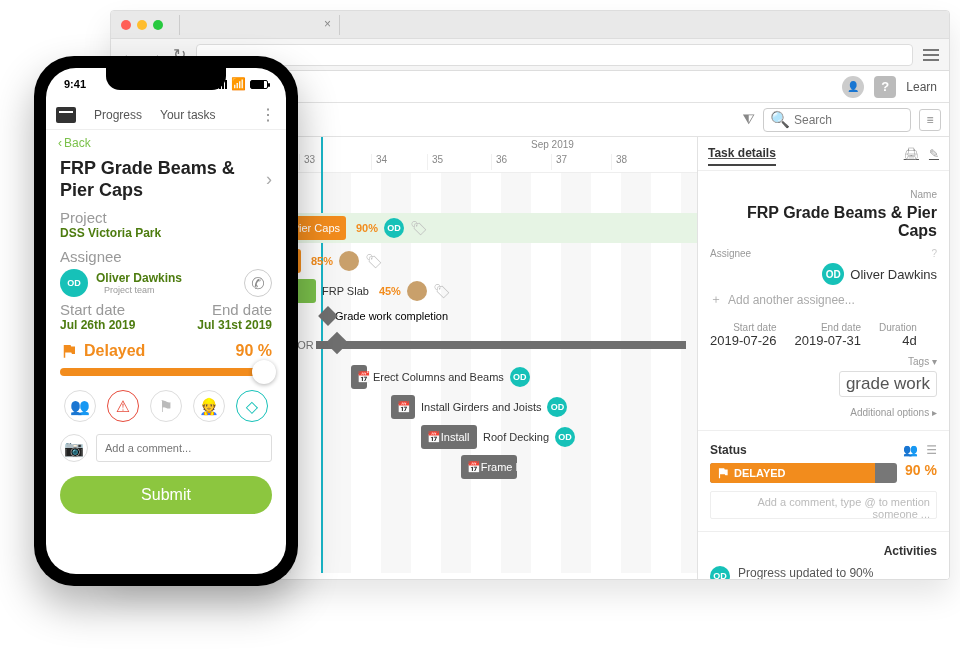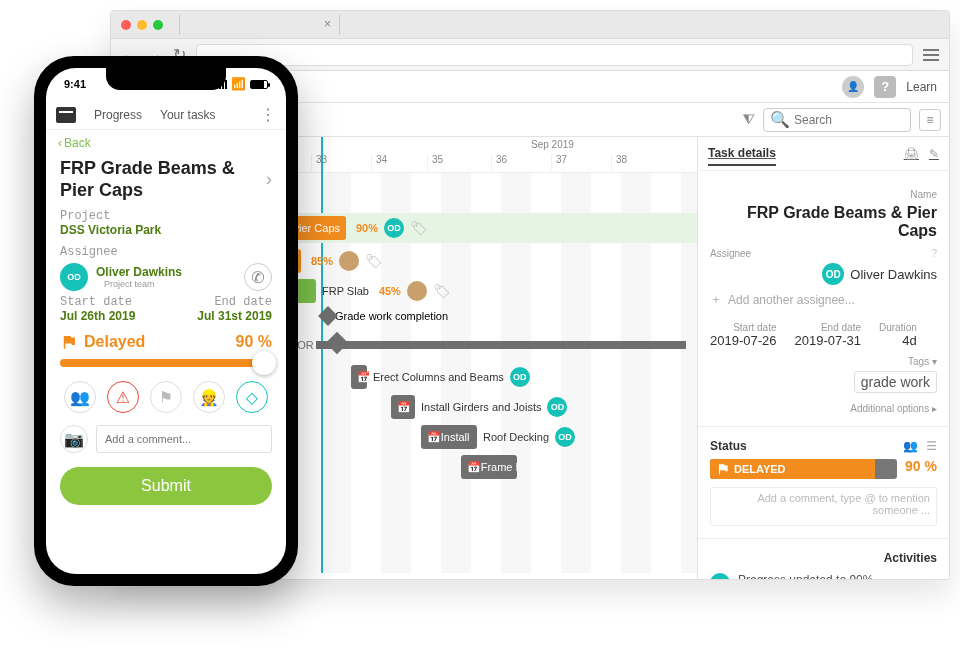--- a/index.html
+++ b/index.html
@@ -75,28 +75,28 @@
   .panel-head .r{margin-left:auto;display:flex;gap:10px;color:#999;}
   .panel-body{padding:10px 12px;text-align:right;}
   .lbl{font-size:10px;color:#999;margin-top:8px;}
   .val{font-size:13px;color:#333;}
   .task-title{font-size:16px;font-weight:600;color:#222;margin-top:4px;}
   .chip{display:inline-flex;align-items:center;gap:6px;margin-top:4px;}
   .chip .asgn{width:22px;height:22px;font-size:10px;}
   .addrow{color:#aaa;font-size:12px;margin-top:6px;display:flex;align-items:center;gap:6px;}
   .datesrow{display:flex;gap:18px;margin-top:6px;}
   .datesrow > div{flex:0 0 auto;}
-  .tagpill{display:inline-block;border:1px solid #ddd;border-radius:3px;padding:2px 6px;font-size:14px;margin-top:4px;}
+  .tagpill{display:inline-block;border:1px solid #ddd;border-radius:3px;padding:2px 6px;font-size:17px;margin-top:4px;}
   .divider{border-top:1px solid #eee;margin:12px -12px;}
   .statusrow{display:flex;align-items:center;justify-content:space-between;}
   .pbar{height:20px;background:#777;border-radius:3px;overflow:hidden;margin-top:6px;display:flex;align-items:center;position:relative;}
   .pfill{height:100%;background:#f28c1d;display:flex;align-items:center;color:#fff;font-size:11px;font-weight:bold;padding-left:6px;gap:4px;}
   .ppct{color:#f28c1d;font-weight:bold;font-size:14px;margin-left:8px;}
   .prow{display:flex;align-items:center;}
-  .commentbox{border:1px solid #eee;height:39px;margin-top:8px;border-radius:2px;padding:4px 6px;color:#bbb;font-size:11px;}
+  .commentbox{border:1px solid #eee;height:28px;margin-top:8px;border-radius:2px;padding:4px 6px;color:#bbb;font-size:11px;}
   .activity{display:flex;gap:8px;margin-top:8px;align-items:flex-start;}
 
   
   .phone{
     position:absolute; left:34px; top:56px; width:264px; height:530px; background:#000; border-radius:40px; padding:12px;
     box-shadow:0 20px 40px rgba(0,0,0,.3);
   }
   .phone .screen{ background:#fff; width:100%; height:100%; border-radius:30px; overflow:hidden; position:relative;}
   .notch{position:absolute;top:0;left:50%;transform:translateX(-50%);width:120px;height:22px;background:#000;border-radius:0 0 14px 14px;z-index:5;}
   .statusbar{height:32px;display:flex;align-items:center;justify-content:space-between;padding:0 18px;font-size:11px;font-weight:600;}
@@ -110,21 +110,21 @@
 
   .mtabs{height:30px;display:flex;align-items:center;padding:0 10px;gap:18px;font-size:12px;color:#555;border-bottom:1px solid #eee;}
   .micon{width:20px;height:16px;background:#333;border-radius:2px;position:relative;}
   .micon::after{content:'';position:absolute;top:4px;left:3px;right:3px;height:2px;background:#fff;}
   .mmenu{margin-left:auto;color:#888;font-size:16px;}
   .back{color:#7bc14b;font-size:12px;padding:6px 12px;display:flex;align-items:center;gap:2px;}
   .mbody{padding:0 14px;}
   .mtitle{font-size:18px;font-weight:700;color:#222;line-height:1.2;}
   .mtitlerow{display:flex;align-items:center;justify-content:space-between;margin-top:2px;}
   .chev{color:#aaa;font-size:18px;}
-  .mlbl{font-size:12px;color:#999;margin-top:8px;font-family:Liberation Mono, monospace;}
+  .mlbl{font-size:15px;color:#999;margin-top:8px;}
   .mval{font-size:12px;color:#4d7c0f;font-weight:600;}
   .massignee{display:flex;align-items:center;gap:8px;margin-top:4px;}
   .massignee .sub{font-size:9px;color:#999;font-weight:normal;margin-left:8px;}
   .callbtn{width:28px;height:28px;border:1px solid #ccc;border-radius:50%;margin-left:auto;display:flex;align-items:center;justify-content:center;color:#888;}
   .mdates{display:flex;justify-content:space-between;margin-top:4px;}
   .mdates > div{}
   .mdates .mlbl{margin-top:0;}
   .mdates .right{text-align:right;}
   .delayedrow{margin-top:10px;display:flex;align-items:center;justify-content:space-between;color:#f28c1d;font-weight:bold;}
   .slider{margin-top:8px;height:8px;background:#f28c1d;border-radius:5px;position:relative;}
@@ -190,21 +190,21 @@
 
     <div class="timeline-head">
       <div class="months">
         <span style="left:140px">Aug 2019</span>
         <span style="left:420px">Sep 2019</span>
       </div>
       <div class="weeks">
         <span style="left:20px">30</span>
         <span style="left:80px">31</span>
         <span style="left:140px">32</span>
-        <span style="left:200px">33</span>
+        <span style="left:188px">33</span>
         <span style="left:260px">34</span>
         <span style="left:316px">35</span>
         <span style="left:380px">36</span>
         <span style="left:440px">37</span>
         <span style="left:500px">38</span>
       </div>
     </div>
 
     <div class="gantt">
       <div class="stripes"></div>

